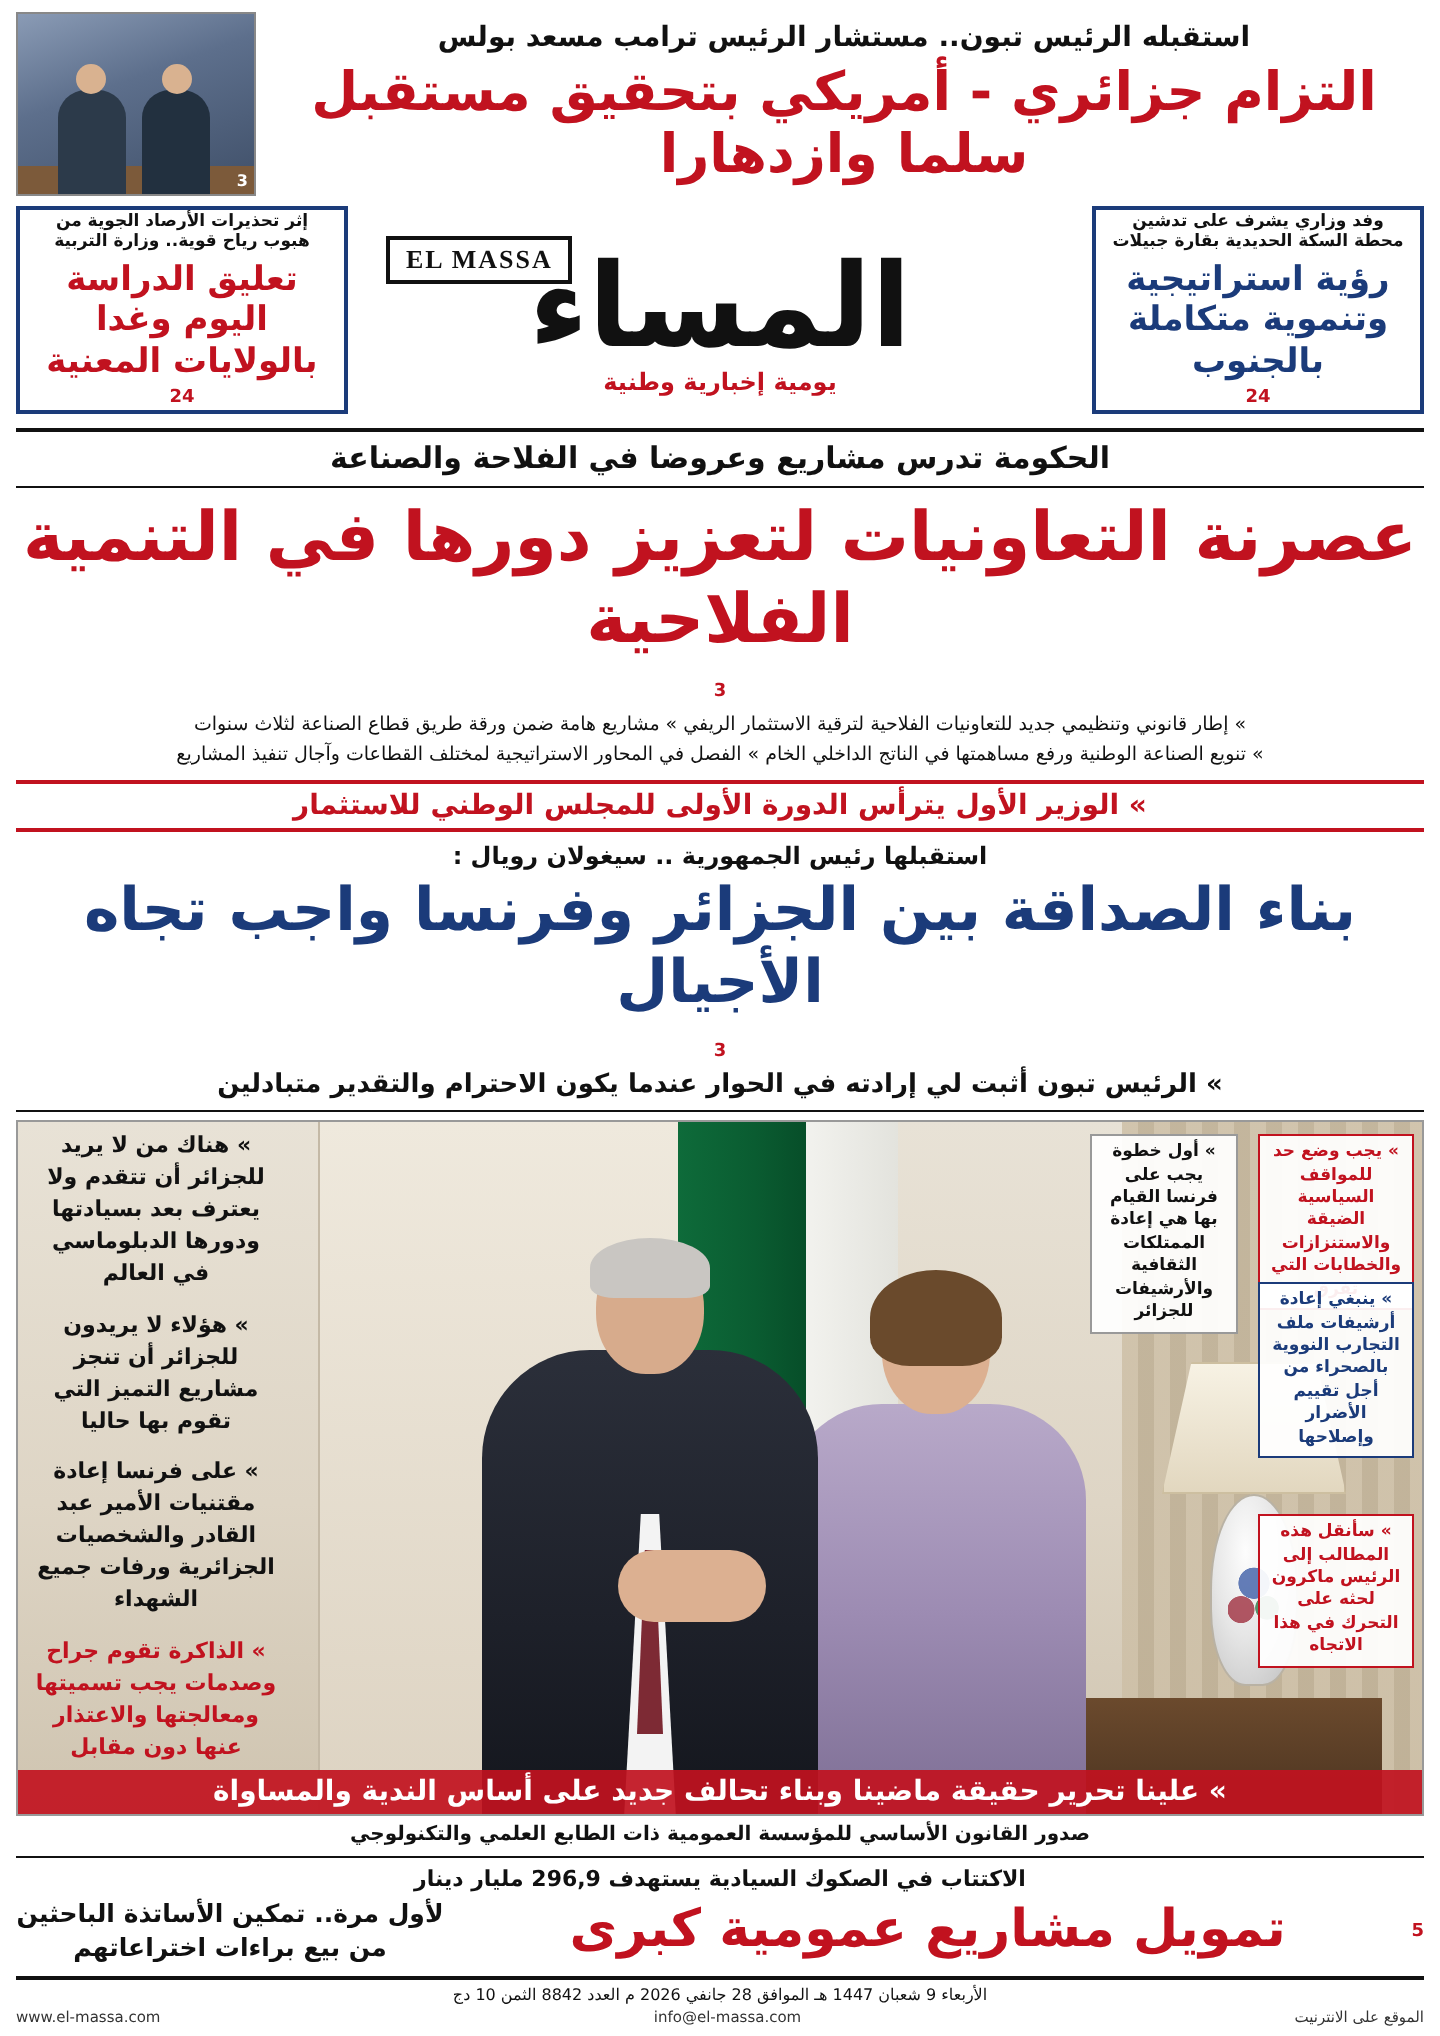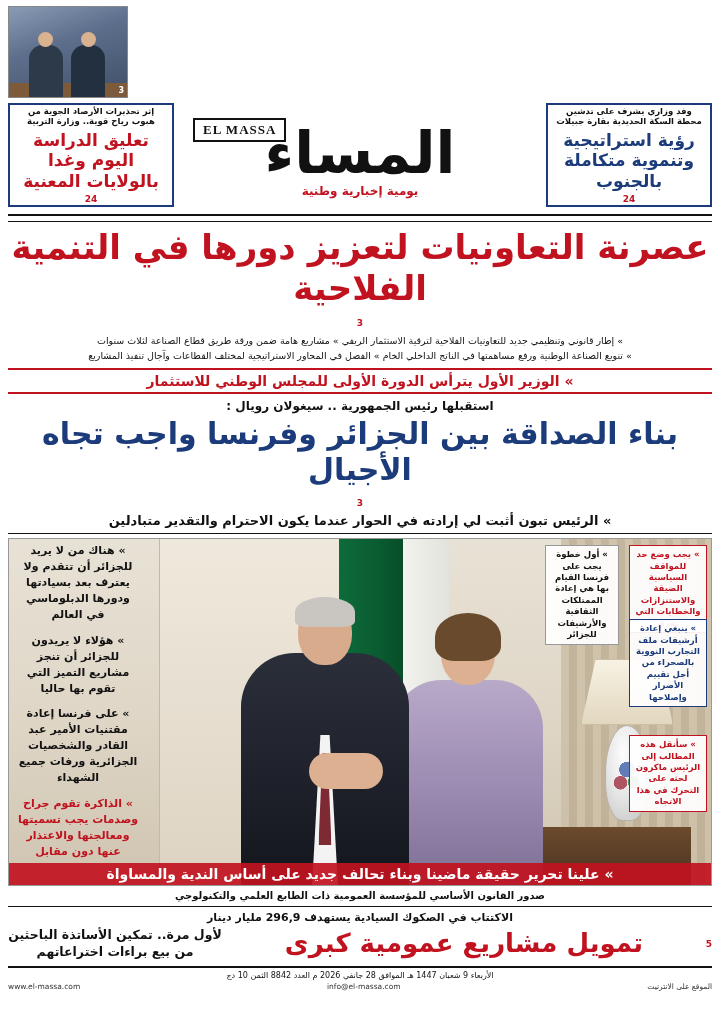--- a/index.html
+++ b/index.html
@@ -377,20 +377,24 @@
 
   <div class="top-strip">
     <div class="top-photo">
       <div class="floor"></div>
       <div class="figA"></div>
       <div class="figB"></div>
       <div class="headA"></div>
       <div class="headB"></div>
       <span class="photo-badge">3</span>
     </div>
+    <div class="top-text">
+      <div class="top-kicker">استقبله الرئيس تبون.. مستشار الرئيس ترامب مسعد بولس</div>
+      <div class="top-headline">التزام جزائري - أمريكي بتحقيق مستقبل سلما وازدهارا</div>
+    </div>
   </div>
 
   <div class="mast-row">
 
     <div class="mast-box left">
       <div class="box-sub">إثر تحذيرات الأرصاد الجوية من هبوب رياح قوية.. وزارة التربية</div>
       <div class="box-head">تعليق الدراسة اليوم وغدا بالولايات المعنية</div>
       <div class="box-foot">24</div>
     </div>
 
@@ -403,20 +407,21 @@
     <div class="mast-box">
       <div class="box-sub">وفد وزاري يشرف على تدشين محطة السكة الحديدية بقارة جبيلات</div>
       <div class="box-head blue">رؤية استراتيجية وتنموية متكاملة بالجنوب</div>
       <div class="box-foot">24</div>
     </div>
 
   </div>
 
   <div class="rule"></div>
 
+  <div class="lead-kicker">الحكومة تدرس مشاريع وعروضا في الفلاحة والصناعة</div>
   <div class="rule thin"></div>
   <div class="lead-head">عصرنة التعاونيات لتعزيز دورها في التنمية الفلاحية</div>
   <div class="center">
     <span class="pagenum">3</span>
   </div>
 
   <div class="bullet-lines">
     <div>» إطار قانوني وتنظيمي جديد للتعاونيات الفلاحية لترقية الاستثمار الريفي  » مشاريع هامة ضمن ورقة طريق قطاع الصناعة لثلاث سنوات</div>
     <div>» تنويع الصناعة الوطنية ورفع مساهمتها في الناتج الداخلي الخام  » الفصل في المحاور الاستراتيجية لمختلف القطاعات وآجال تنفيذ المشاريع</div>
   </div>

